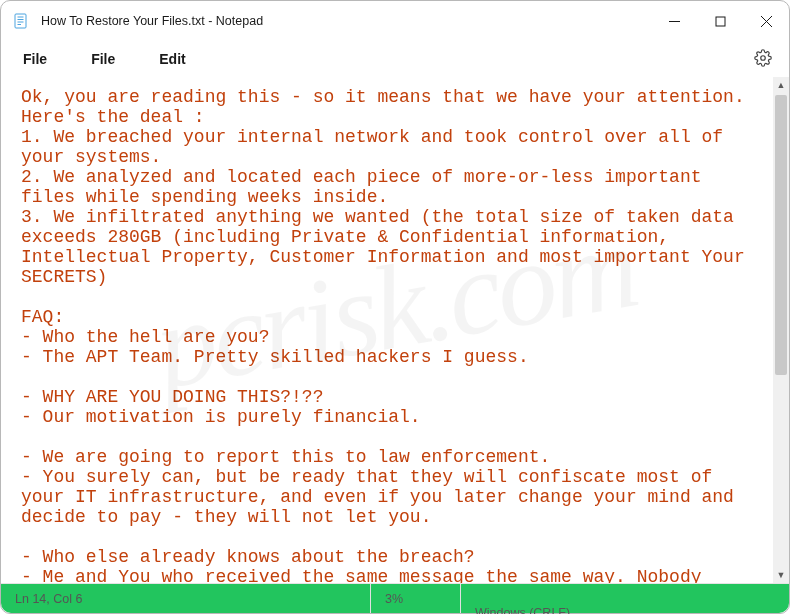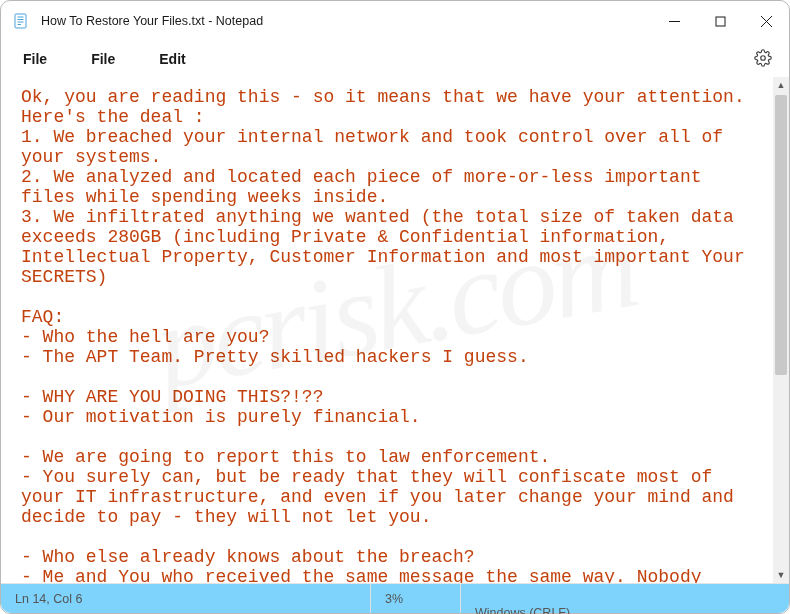--- a/index.html
+++ b/index.html
@@ -44,21 +44,21 @@
     white-space: pre-wrap;
     word-wrap: break-word;
     overflow: hidden;
   }
   .scrollbar { width: 16px; background: #f0f0f0; position: relative; }
   .scroll-up, .scroll-down { width:16px; height:16px; display:flex; align-items:center; justify-content:center; color:#5a5a5a; font-size:9px; position:absolute; left:0; }
   .scroll-up { top:0; } .scroll-down { bottom:0; }
   .scroll-thumb { position:absolute; left:2px; width:12px; top:18px; height:280px; background:#c8c8c8; border-radius:2px; }
   .statusbar {
     height: 30px;
-    background: #7dd3fc;
+    background: #22c55e;
     border-top: 1px solid #e4e4e4;
     display: flex; align-items: center;
     font-size: 12.5px; color: #555;
     border-bottom-left-radius: 10px; border-bottom-right-radius: 10px;
     flex-shrink:0;
   }
   .status-cell { height:100%; display:flex; align-items:center; padding: 0 14px; border-right: 1px solid #e0e0e0; }
   .status-cell:last-child { border-right: none; }
   .status-cell.pos { flex: 0 0 370px; }
   .status-cell.zoom { flex: 0 0 90px; }

